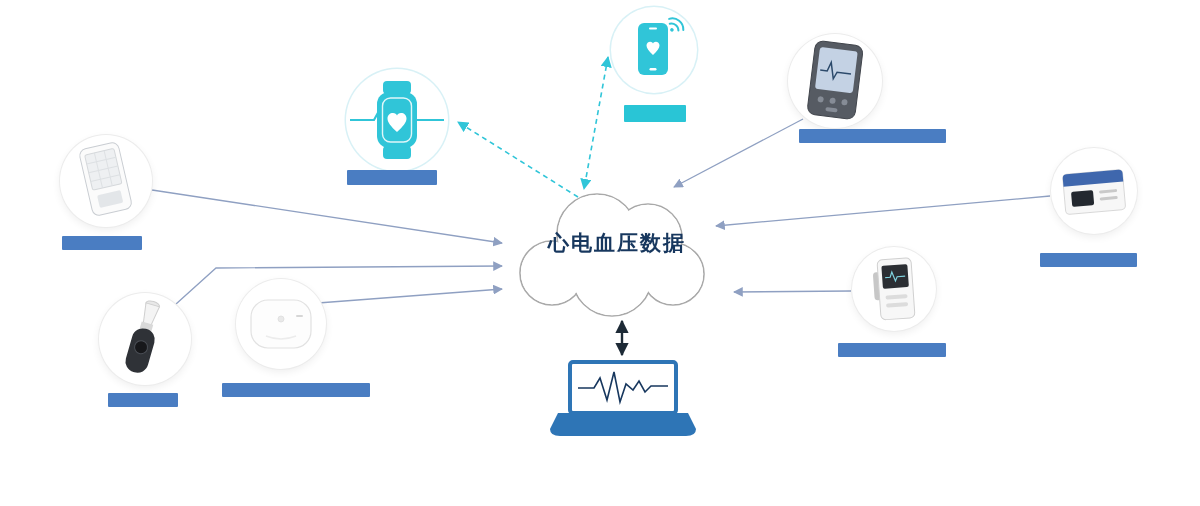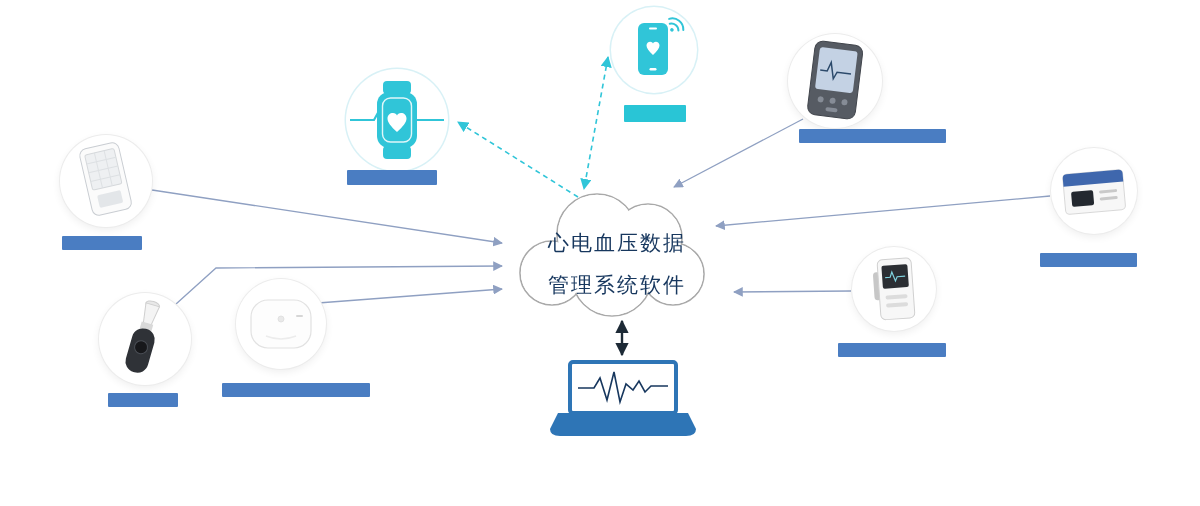--- a/index.html
+++ b/index.html
@@ -18,21 +18,21 @@
   .canvas{position:relative;width:1200px;height:506px;background:#ffffff;overflow:hidden;}
   .layer{position:absolute;left:0;top:0;width:1200px;height:506px;}
   .circle{position:absolute;background:#fff;border-radius:50%;display:flex;align-items:center;justify-content:center;
           box-shadow:0 0 0 1px #ececec, 0 3px 9px rgba(0,0,0,.07);}
   .circle.teal-ring{box-shadow:0 0 0 1.5px #d8f1f6;}
   .label-bar{position:absolute;border-radius:1px;}
   .label-bar.blue{background:var(--label-blue);}
   .label-bar.cyan{background:var(--label-cyan);}
   .cloud-wrap{position:absolute;left:505px;top:176px;width:215px;height:148px;}
   .cloud-text{position:absolute;left:548px;top:222px;width:160px;color:var(--cloud-text);
-              font-weight:normal;font-size:21px;letter-spacing:2px;line-height:42px;}
+              font-weight:bold;font-size:21px;letter-spacing:2px;line-height:42px;}
   svg{display:block;}
   .conn{stroke:var(--connector);stroke-width:1.3;fill:none;}
   .conn.dark{stroke:var(--connector-dark);stroke-width:2.4;}
   .conn.teal{stroke:var(--teal);stroke-width:1.6;stroke-dasharray:5 4;}
   #mArrow path{fill:var(--connector);}
   #mArrowDark path{fill:var(--connector-dark);}
   #mArrowTeal path{fill:var(--teal);}
 </style>
 </head>
 <body>
@@ -75,21 +75,20 @@
         <circle cx="47" cy="97" r="31.2"></circle>
         <circle cx="92" cy="58" r="39.2"></circle>
         <circle cx="143" cy="62" r="33.2"></circle>
         <circle cx="168" cy="98" r="30.2"></circle>
         <circle cx="107" cy="100" r="39.2"></circle>
       </g>
     </svg>
   </div>
   <div class="cloud-text">
     <div>心电血压数据</div>
-    <div>管理系统软件</div>
   </div>
 
   <div class="circle teal-ring" style="left:346px;top:69px;width:102px;height:102px;">
     <svg viewBox="0 0 102 102" width="102" height="102">
       <polyline points="4,51 28,51 33,42 40,62 46,45 50,56 54,51 98,51" fill="none" stroke="var(--teal)" stroke-width="2.2"></polyline>
       <rect x="37" y="12" width="28" height="13" rx="4" fill="var(--teal)"></rect>
       <rect x="37" y="77" width="28" height="13" rx="4" fill="var(--teal)"></rect>
       <rect x="31" y="23" width="40" height="56" rx="12" fill="var(--teal)"></rect>
       <rect x="36.5" y="29" width="29" height="44" rx="8" fill="none" stroke="#ffffff" stroke-width="1.4" opacity="0.85"></rect>
       <path d="M51 63 C 45 57.5, 41.5 53.5, 41.5 49.5 C 41.5 46 44 44 47 44 C 49 44 50.5 45.2 51 46.5 C 51.5 45.2 53 44 55 44 C 58 44 60.5 46 60.5 49.5 C 60.5 53.5 57 57.5 51 63 Z" fill="#ffffff"></path>

